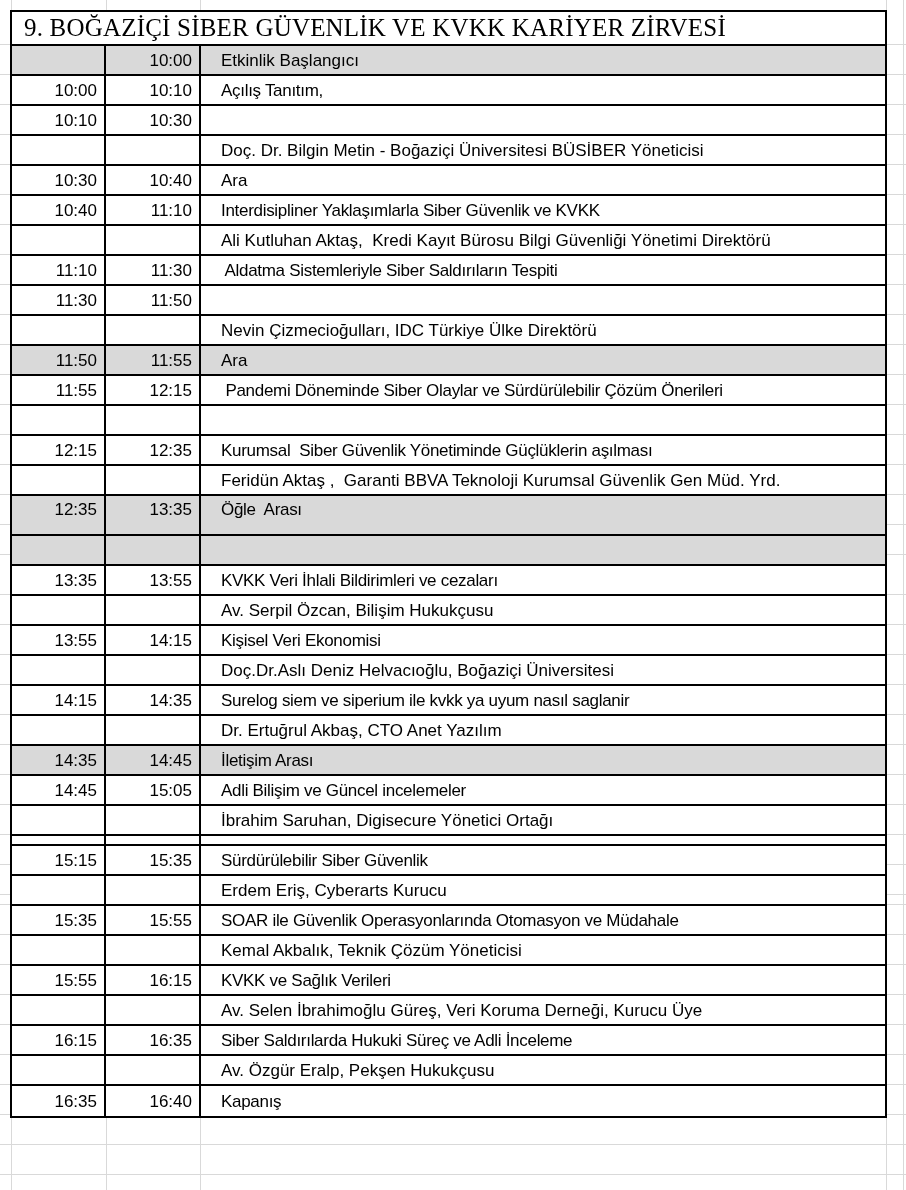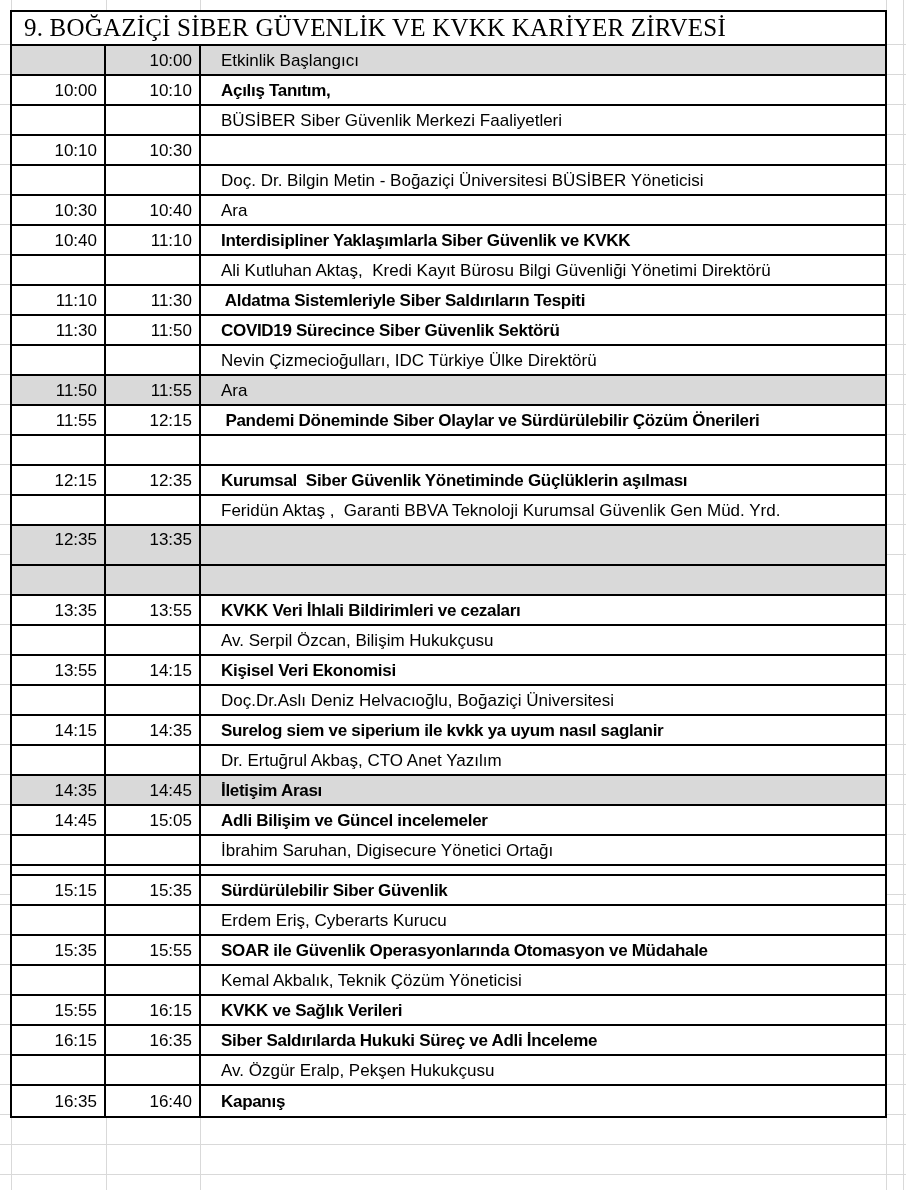--- a/index.html
+++ b/index.html
@@ -30,21 +30,21 @@
   .row.thin{height:10px;}
   .row:last-child{border-bottom:none;}
   .row.gray{background:var(--shade,#d9d9d9);}
   .cell{
     box-sizing:border-box;height:100%;display:flex;align-items:center;
     font-size:17px;line-height:1;overflow:hidden;
   }
   .cell.start{width:94px;border-right:2px solid var(--line,#000);justify-content:flex-end;padding-right:7px;}
   .cell.end{width:95px;border-right:2px solid var(--line,#000);justify-content:flex-end;padding-right:7px;}
   .cell.desc{flex:1;padding-left:20px;white-space:pre;}
-  .row.bold .cell.desc{font-weight:700;letter-spacing:-0.3px;}
+  .row.bold .cell.desc{font-weight:400;letter-spacing:-0.3px;}
   .row.tall .cell{align-items:flex-start;padding-top:5px;}
 </style>
 </head>
 <body>
 
 <div class="page">
   <div class="grid-layer" id="grid-layer">
       <div class="vline" style="left: 11px;"></div>
       <div class="vline" style="left: 106px;"></div>
       <div class="vline" style="left: 200px;"></div>
@@ -99,25 +99,20 @@
         <div class="row gray">
           <div class="cell start"></div>
           <div class="cell end">10:00</div>
           <div class="cell desc">Etkinlik Başlangıcı</div>
         </div>
         <div class="row bold">
           <div class="cell start">10:00</div>
           <div class="cell end">10:10</div>
           <div class="cell desc">Açılış Tanıtım,</div>
         </div>
-        <div class="row">
-          <div class="cell start"></div>
-          <div class="cell end"></div>
-          <div class="cell desc">BÜSİBER Siber Güvenlik Merkezi Faaliyetleri</div>
-        </div>
         <div class="row bold">
           <div class="cell start">10:10</div>
           <div class="cell end">10:30</div>
         </div>
         <div class="row">
           <div class="cell start"></div>
           <div class="cell end"></div>
           <div class="cell desc">Doç. Dr. Bilgin Metin - Boğaziçi Üniversitesi BÜSİBER Yöneticisi</div>
         </div>
         <div class="row">
@@ -136,21 +131,20 @@
           <div class="cell desc">Ali Kutluhan Aktaş,  Kredi Kayıt Bürosu Bilgi Güvenliği Yönetimi Direktörü</div>
         </div>
         <div class="row bold">
           <div class="cell start">11:10</div>
           <div class="cell end">11:30</div>
           <div class="cell desc"> Aldatma Sistemleriyle Siber Saldırıların Tespiti</div>
         </div>
         <div class="row bold">
           <div class="cell start">11:30</div>
           <div class="cell end">11:50</div>
-          <div class="cell desc">COVID19 Sürecince Siber Güvenlik Sektörü</div>
         </div>
         <div class="row">
           <div class="cell start"></div>
           <div class="cell end"></div>
           <div class="cell desc">Nevin Çizmecioğulları, IDC Türkiye Ülke Direktörü</div>
         </div>
         <div class="row gray">
           <div class="cell start">11:50</div>
           <div class="cell end">11:55</div>
           <div class="cell desc">Ara</div>
@@ -170,20 +164,21 @@
           <div class="cell desc">Kurumsal  Siber Güvenlik Yönetiminde Güçlüklerin aşılması</div>
         </div>
         <div class="row">
           <div class="cell start"></div>
           <div class="cell end"></div>
           <div class="cell desc">Feridün Aktaş ,  Garanti BBVA Teknoloji Kurumsal Güvenlik Gen Müd. Yrd.</div>
         </div>
         <div class="row gray bold tall">
           <div class="cell start">12:35</div>
           <div class="cell end">13:35</div>
+          <div class="cell desc">Öğle  Arası</div>
         </div>
         <div class="row gray">
           <div class="cell start"></div>
           <div class="cell end"></div>
           <div class="cell desc"></div>
         </div>
         <div class="row bold">
           <div class="cell start">13:35</div>
           <div class="cell end">13:55</div>
           <div class="cell desc">KVKK Veri İhlali Bildirimleri ve cezaları</div>
@@ -251,20 +246,25 @@
         <div class="row">
           <div class="cell start"></div>
           <div class="cell end"></div>
           <div class="cell desc">Kemal Akbalık, Teknik Çözüm Yöneticisi</div>
         </div>
         <div class="row bold">
           <div class="cell start">15:55</div>
           <div class="cell end">16:15</div>
           <div class="cell desc">KVKK ve Sağlık Verileri</div>
         </div>
+        <div class="row">
+          <div class="cell start"></div>
+          <div class="cell end"></div>
+          <div class="cell desc">Av. Selen İbrahimoğlu Güreş, Veri Koruma Derneği, Kurucu Üye</div>
+        </div>
         <div class="row bold">
           <div class="cell start">16:15</div>
           <div class="cell end">16:35</div>
           <div class="cell desc">Siber Saldırılarda Hukuki Süreç ve Adli İnceleme</div>
         </div>
         <div class="row">
           <div class="cell start"></div>
           <div class="cell end"></div>
           <div class="cell desc">Av. Özgür Eralp, Pekşen Hukukçusu</div>
         </div>

